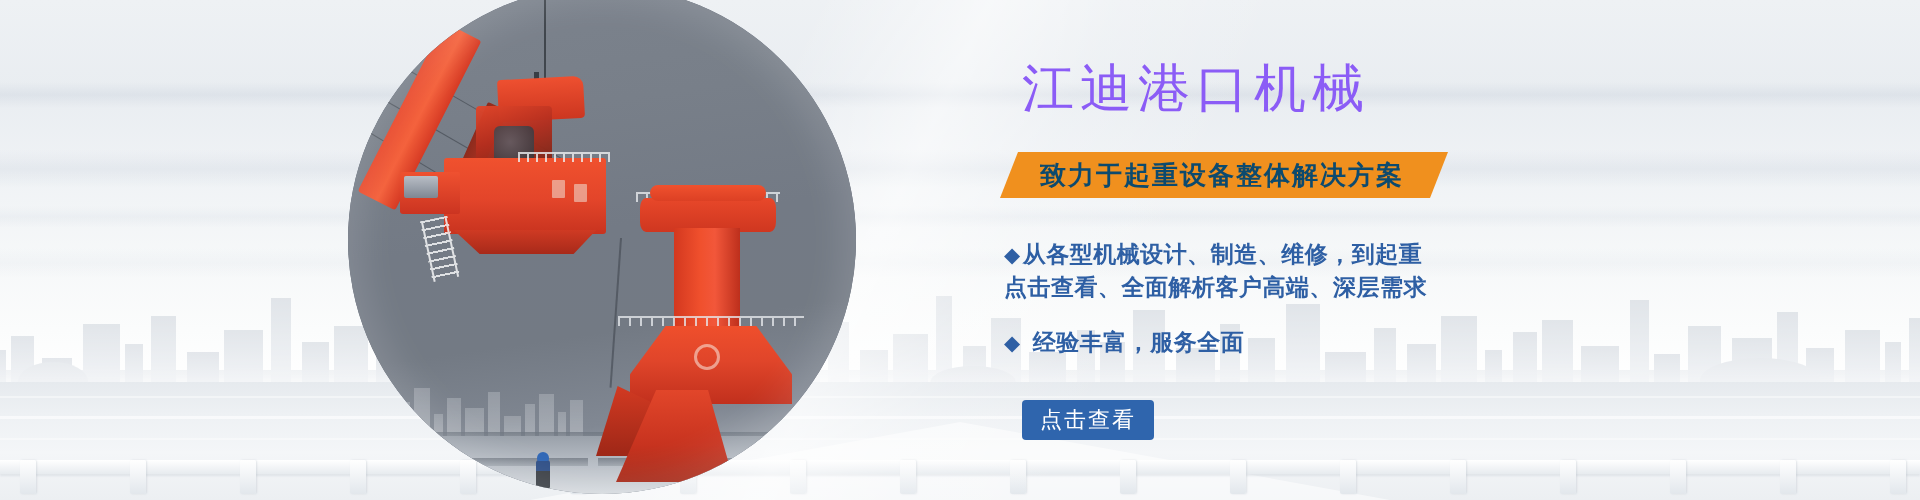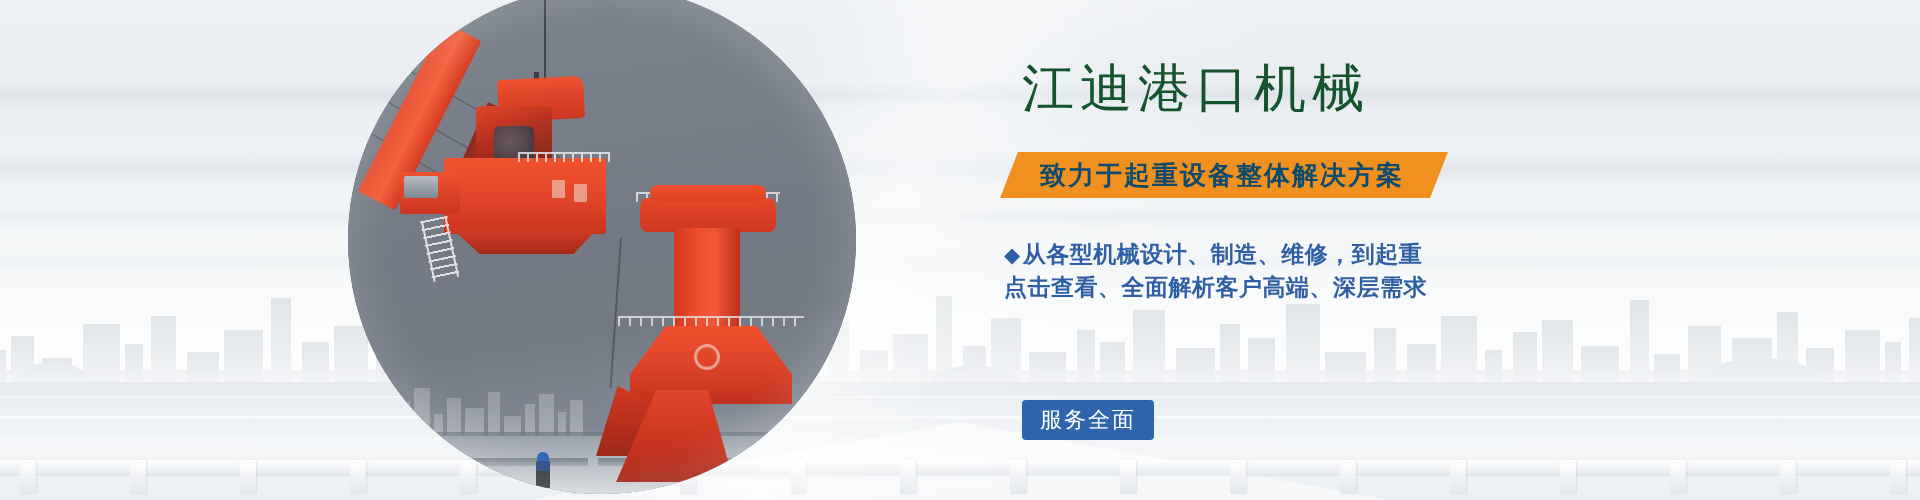--- a/index.html
+++ b/index.html
@@ -356,21 +356,21 @@
     position:absolute;
     left:1000px; top:0;
     width:700px; height:500px;
   }
 
   .headline{
     position:absolute; left:22px; top:62px;
     font-size:52px;
     line-height:1;
     letter-spacing:6px;
-    color:#14532d;
+    color:#8b5cf6;
     font-weight:400;
     white-space:nowrap;
   }
 
   .ribbon{
     position:absolute; left:0px; top:152px;
     height:46px;
     background:#f0901e;
     display:flex; align-items:center;
     padding:0 44px 0 40px;
@@ -590,19 +590,22 @@
       <span class="ribbon-text">致力于起重设备整体解决方案</span>
     </div>
 
     <div class="features">
 
       <div class="feature-block first">
         <span class="fline"><span class="diamond">◆</span><span>从各型机械设计、制造、维修，到起重</span></span>
         <span class="fline"><span>点击查看、全面解析客户高端、深层需求</span></span>
       </div>
 
+      <div class="feature-block second">
+        <span class="fline"><span class="diamond spaced">◆</span><span>经验丰富，服务全面</span></span>
+      </div>
 
     </div>
 
-    <button class="cta">服务全面</button>
+    <button class="cta">点击查看</button>
 
   </div>
 </div>
 
 </body></html>

